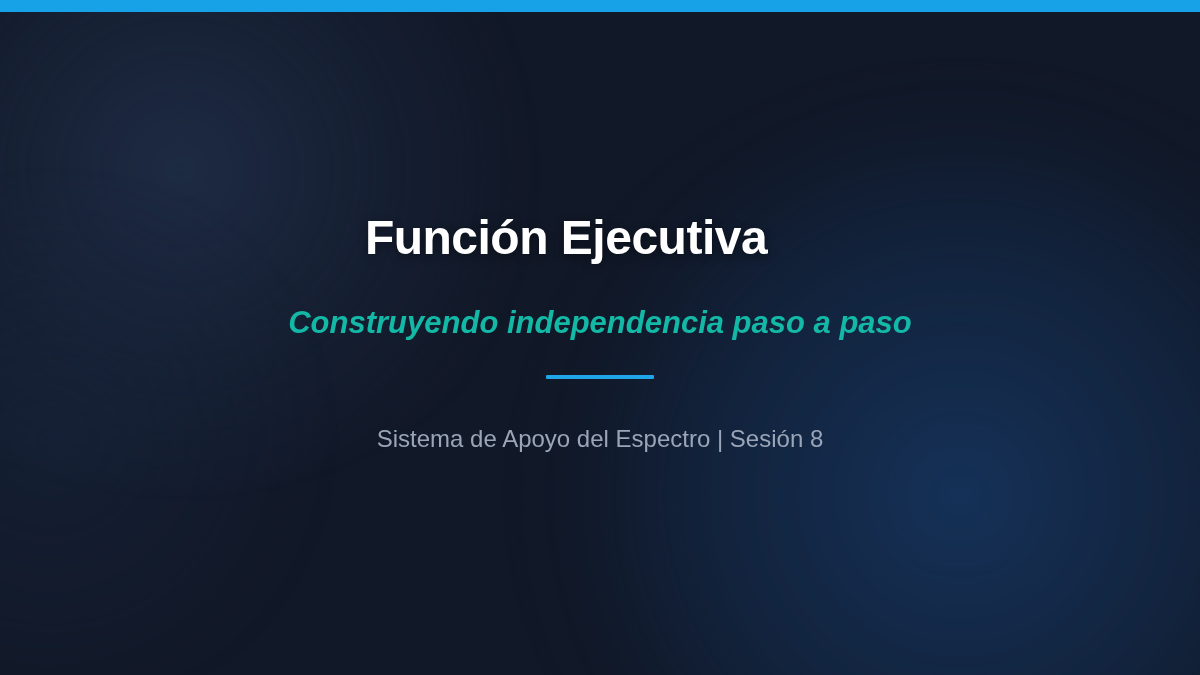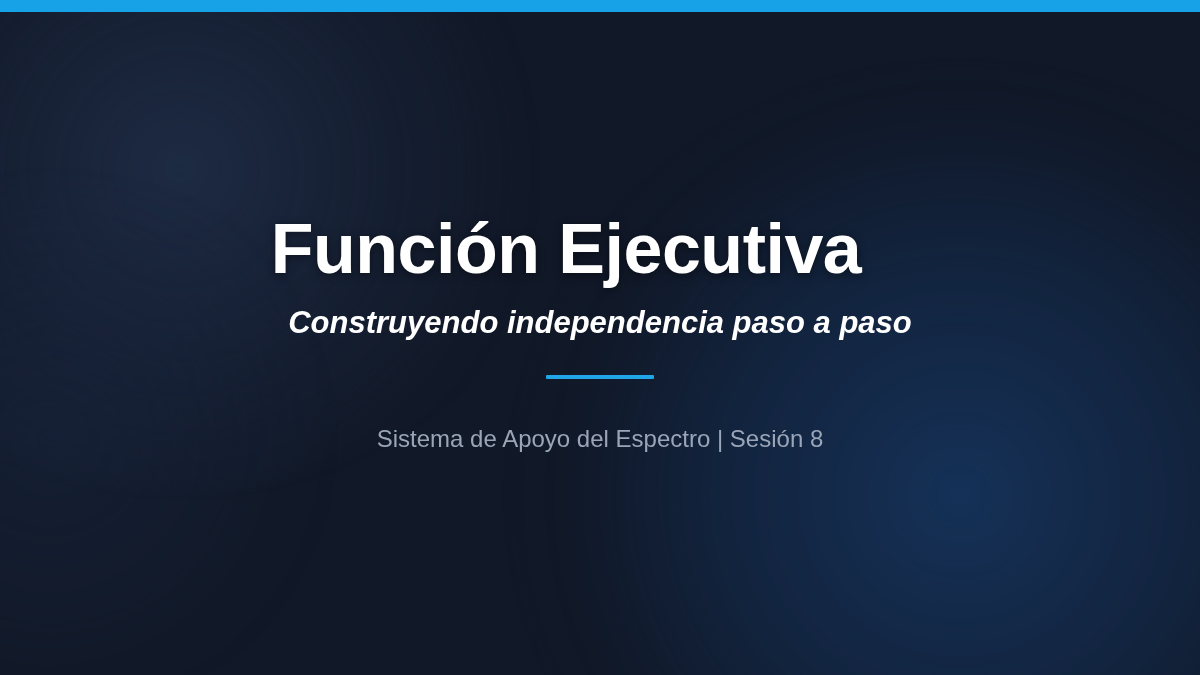--- a/index.html
+++ b/index.html
@@ -93,41 +93,41 @@
   }
 
   .title {
     margin: 0;
     padding: 0;
     position: absolute;
     top: 214px;
     left: 0;
     width: 1132px;
     text-align: center;
-    font-size: 70px;
+    font-size: 48px;
     font-weight: bold;
     line-height: 1.0;
     color: #ffffff;
     letter-spacing: -0.5px;
     text-shadow: 0 2px 10px rgba(0,0,0,0.45);
   }
 
   .subtitle {
     margin: 0;
     padding: 0;
     position: absolute;
     top: 304px;
     left: 0;
     width: 1200px;
     text-align: center;
     font-size: 31px;
     font-style: italic;
     font-weight: bold;
     line-height: 1.2;
-    color: #ffffff;
+    color: #14b8a6;
   }
 
   .divider {
     position: absolute;
     top: 375px;
     left: 546px;
     width: 108px;
     height: 4px;
     background: #1fa5e8;
     border-radius: 1px;

